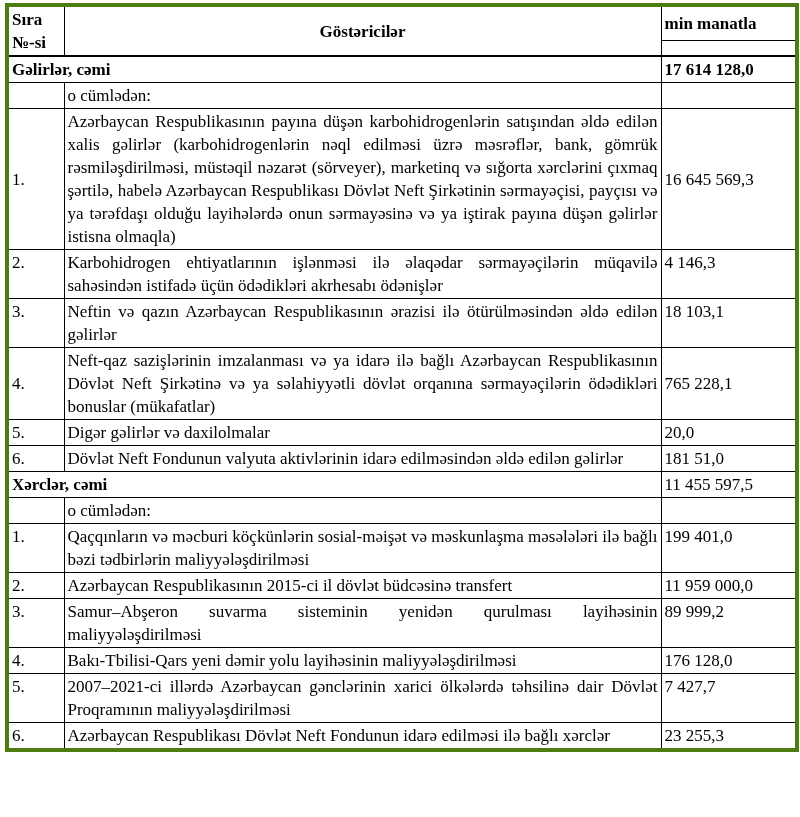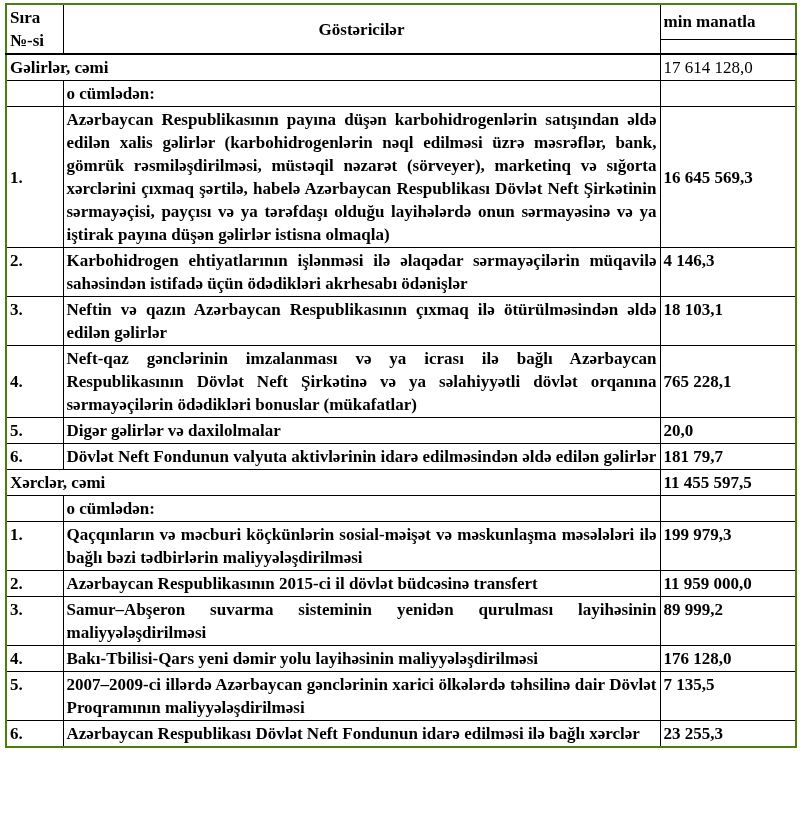--- a/index.html
+++ b/index.html
@@ -10,47 +10,47 @@
     color: #000000;
     font-family: "Liberation Serif", "DejaVu Serif", serif;
   }
   body { width: 800px; }
   .sheet { padding: 3px 5px 2px 5px; }
 
   table.budget {
     border-collapse: collapse;
     table-layout: fixed;
     width: 790px;
-    border: 2px solid #4d7c0f;
+    border: 4px solid #4d7c0f;
     background: #fff;
   }
   col.c1 { width: 57px; }
   col.c2 { width: 597px; }
   col.c3 { width: 136px; }
 
   th, td {
     border: 1px solid #000;
     font-size: 17px;
     line-height: 23px;
     padding: 1px 3px;
     vertical-align: top;
     text-align: left;
-    font-weight: bold;
+    font-weight: normal;
     overflow: hidden;
   }
   th { font-weight: bold; }
 
   .h-no   { white-space: pre-line; vertical-align: top; }
   .h-ind  { text-align: center; vertical-align: middle; }
   .h-unit { vertical-align: middle; height: 31px; }
   .h-spacer { height: 13px; }
   .h-no, .h-ind, .h-spacer { border-bottom: 2px solid #000; }
 
   td.sec { font-weight: bold; margin-top: 21px; }
-  .bold  { font-weight: normal; }
+  .bold  { font-weight: bold; }
   td.val { white-space: nowrap; }
   td.ind.just { text-align: justify; margin-left: 27px; }
   .vm { vertical-align: middle; }
 </style>
 </head>
 <body>
 
 <div class="sheet">
   <table class="budget">
     <colgroup>
@@ -89,57 +89,57 @@
       </tr>
 
       <tr>
         <td class="no">2.</td>
         <td class="ind just">Karbohidrogen ehtiyatlarının işlənməsi ilə əlaqədar sərmayəçilərin müqavilə sahəsindən istifadə üçün ödədikləri akrhesabı ödənişlər</td>
         <td class="val">4 146,3</td>
       </tr>
 
       <tr>
         <td class="no">3.</td>
-        <td class="ind just">Neftin və qazın Azərbaycan Respublikasının çıxmaq ilə ötürülməsindən əldə edilən gəlirlər</td>
+        <td class="ind just">Neftin və qazın Azərbaycan Respublikasının ərazisi ilə ötürülməsindən əldə edilən gəlirlər</td>
         <td class="val">18 103,1</td>
       </tr>
 
       <tr>
         <td class="no vm">4.</td>
-        <td class="ind just">Neft-qaz gənclərinin imzalanması və ya icrası ilə bağlı Azərbaycan Respublikasının Dövlət Neft Şirkətinə və ya səlahiyyətli dövlət orqanına sərmayəçilərin ödədikləri bonuslar (mükafatlar)</td>
+        <td class="ind just">Neft-qaz sazişlərinin imzalanması və ya idarə ilə bağlı Azərbaycan Respublikasının Dövlət Neft Şirkətinə və ya səlahiyyətli dövlət orqanına sərmayəçilərin ödədikləri bonuslar (mükafatlar)</td>
         <td class="val vm">765 228,1</td>
       </tr>
 
       <tr>
         <td class="no">5.</td>
         <td class="ind">Digər gəlirlər və daxilolmalar</td>
         <td class="val">20,0</td>
       </tr>
 
       <tr>
         <td class="no">6.</td>
         <td class="ind just">Dövlət Neft Fondunun valyuta aktivlərinin idarə edilməsindən əldə edilən gəlirlər</td>
-        <td class="val">181 79,7</td>
+        <td class="val">181 51,0</td>
       </tr>
 
       <tr>
         <td colspan="2" class="sec">Xərclər, cəmi</td>
         <td class="val">11 455 597,5</td>
       </tr>
 
       <tr>
         <td class="no"></td>
         <td class="ind">o cümlədən:</td>
         <td class="val"></td>
       </tr>
 
       <tr>
         <td class="no">1.</td>
         <td class="ind just">Qaçqınların və məcburi köçkünlərin sosial-məişət və məskunlaşma məsələləri ilə bağlı bəzi tədbirlərin maliyyələşdirilməsi</td>
-        <td class="val">199 979,3</td>
+        <td class="val">199 401,0</td>
       </tr>
 
       <tr>
         <td class="no">2.</td>
         <td class="ind">Azərbaycan Respublikasının 2015-ci il dövlət büdcəsinə transfert</td>
         <td class="val">11 959 000,0</td>
       </tr>
 
       <tr>
         <td class="no">3.</td>
@@ -148,22 +148,22 @@
       </tr>
 
       <tr>
         <td class="no">4.</td>
         <td class="ind">Bakı-Tbilisi-Qars yeni dəmir yolu layihəsinin maliyyələşdirilməsi</td>
         <td class="val">176 128,0</td>
       </tr>
 
       <tr>
         <td class="no">5.</td>
-        <td class="ind just">2007–2009-ci illərdə Azərbaycan gənclərinin xarici ölkələrdə təhsilinə dair Dövlət Proqramının maliyyələşdirilməsi</td>
-        <td class="val">7 135,5</td>
+        <td class="ind just">2007–2021-ci illərdə Azərbaycan gənclərinin xarici ölkələrdə təhsilinə dair Dövlət Proqramının maliyyələşdirilməsi</td>
+        <td class="val">7 427,7</td>
       </tr>
 
       <tr>
         <td class="no">6.</td>
         <td class="ind just">Azərbaycan Respublikası Dövlət Neft Fondunun idarə edilməsi ilə bağlı xərclər</td>
         <td class="val">23 255,3</td>
       </tr>
 
     </tbody>
   </table>

